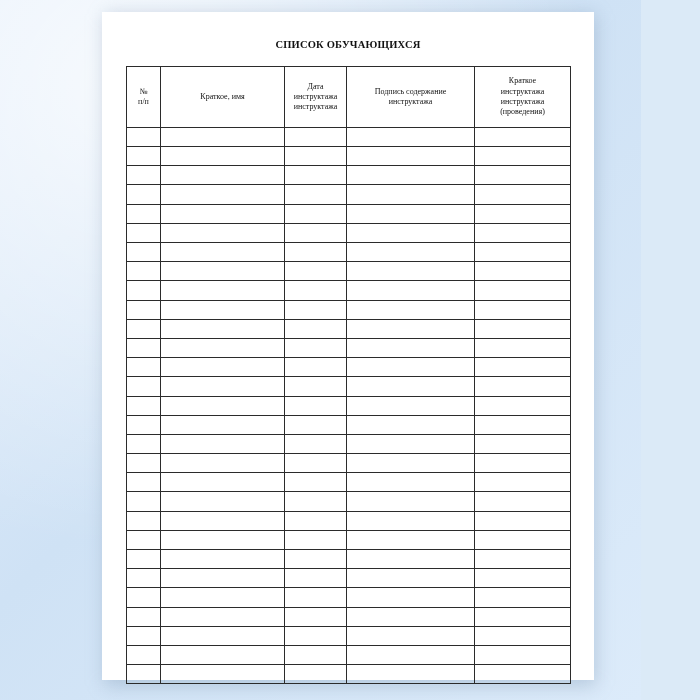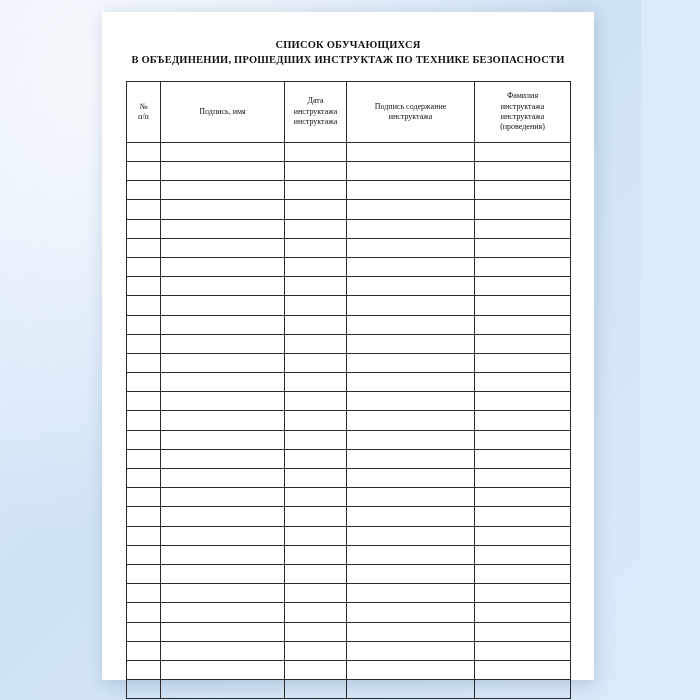--- a/index.html
+++ b/index.html
@@ -97,51 +97,50 @@
 </head>
 <body>
 
 <div id="scene">
   <div id="page-shadow"></div>
 
   <div id="page">
 
     <div class="doc-title">
       <span class="line">СПИСОК ОБУЧАЮЩИХСЯ</span>
-      <span class="line">В ОБЪЕДИНЕНИИ, ПРОШЕДШИХ ИНСТРУКТАЖ ПО ТЕХНИКЕ БЕЗОПАСНОСТИ</span>
     </div>
 
     <table class="reg">
       <colgroup>
         <col class="col-num">
         <col class="col-name">
         <col class="col-date">
         <col class="col-desc">
         <col class="col-sign">
       </colgroup>
       <thead>
         <tr>
           <th>
             <span class="hl">№</span>
             <span class="hl">п/п</span>
           </th>
           <th>
-            <span class="hl">Подпись, имя</span>
+            <span class="hl">Краткое, имя</span>
           </th>
           <th>
             <span class="hl">Дата</span>
             <span class="hl">инструктажа</span>
             <span class="hl">инструктажа</span>
           </th>
           <th>
             <span class="hl">Подпись содержание</span>
             <span class="hl">инструктажа</span>
           </th>
           <th>
-            <span class="hl">Фамилия</span>
+            <span class="hl">Краткое</span>
             <span class="hl">инструктажа</span>
             <span class="hl">инструктажа</span>
             <span class="hl">(проведения)</span>
           </th>
         </tr>
       </thead>
       <tbody id="table-body">
           <tr>
             <td></td>
             <td></td>

